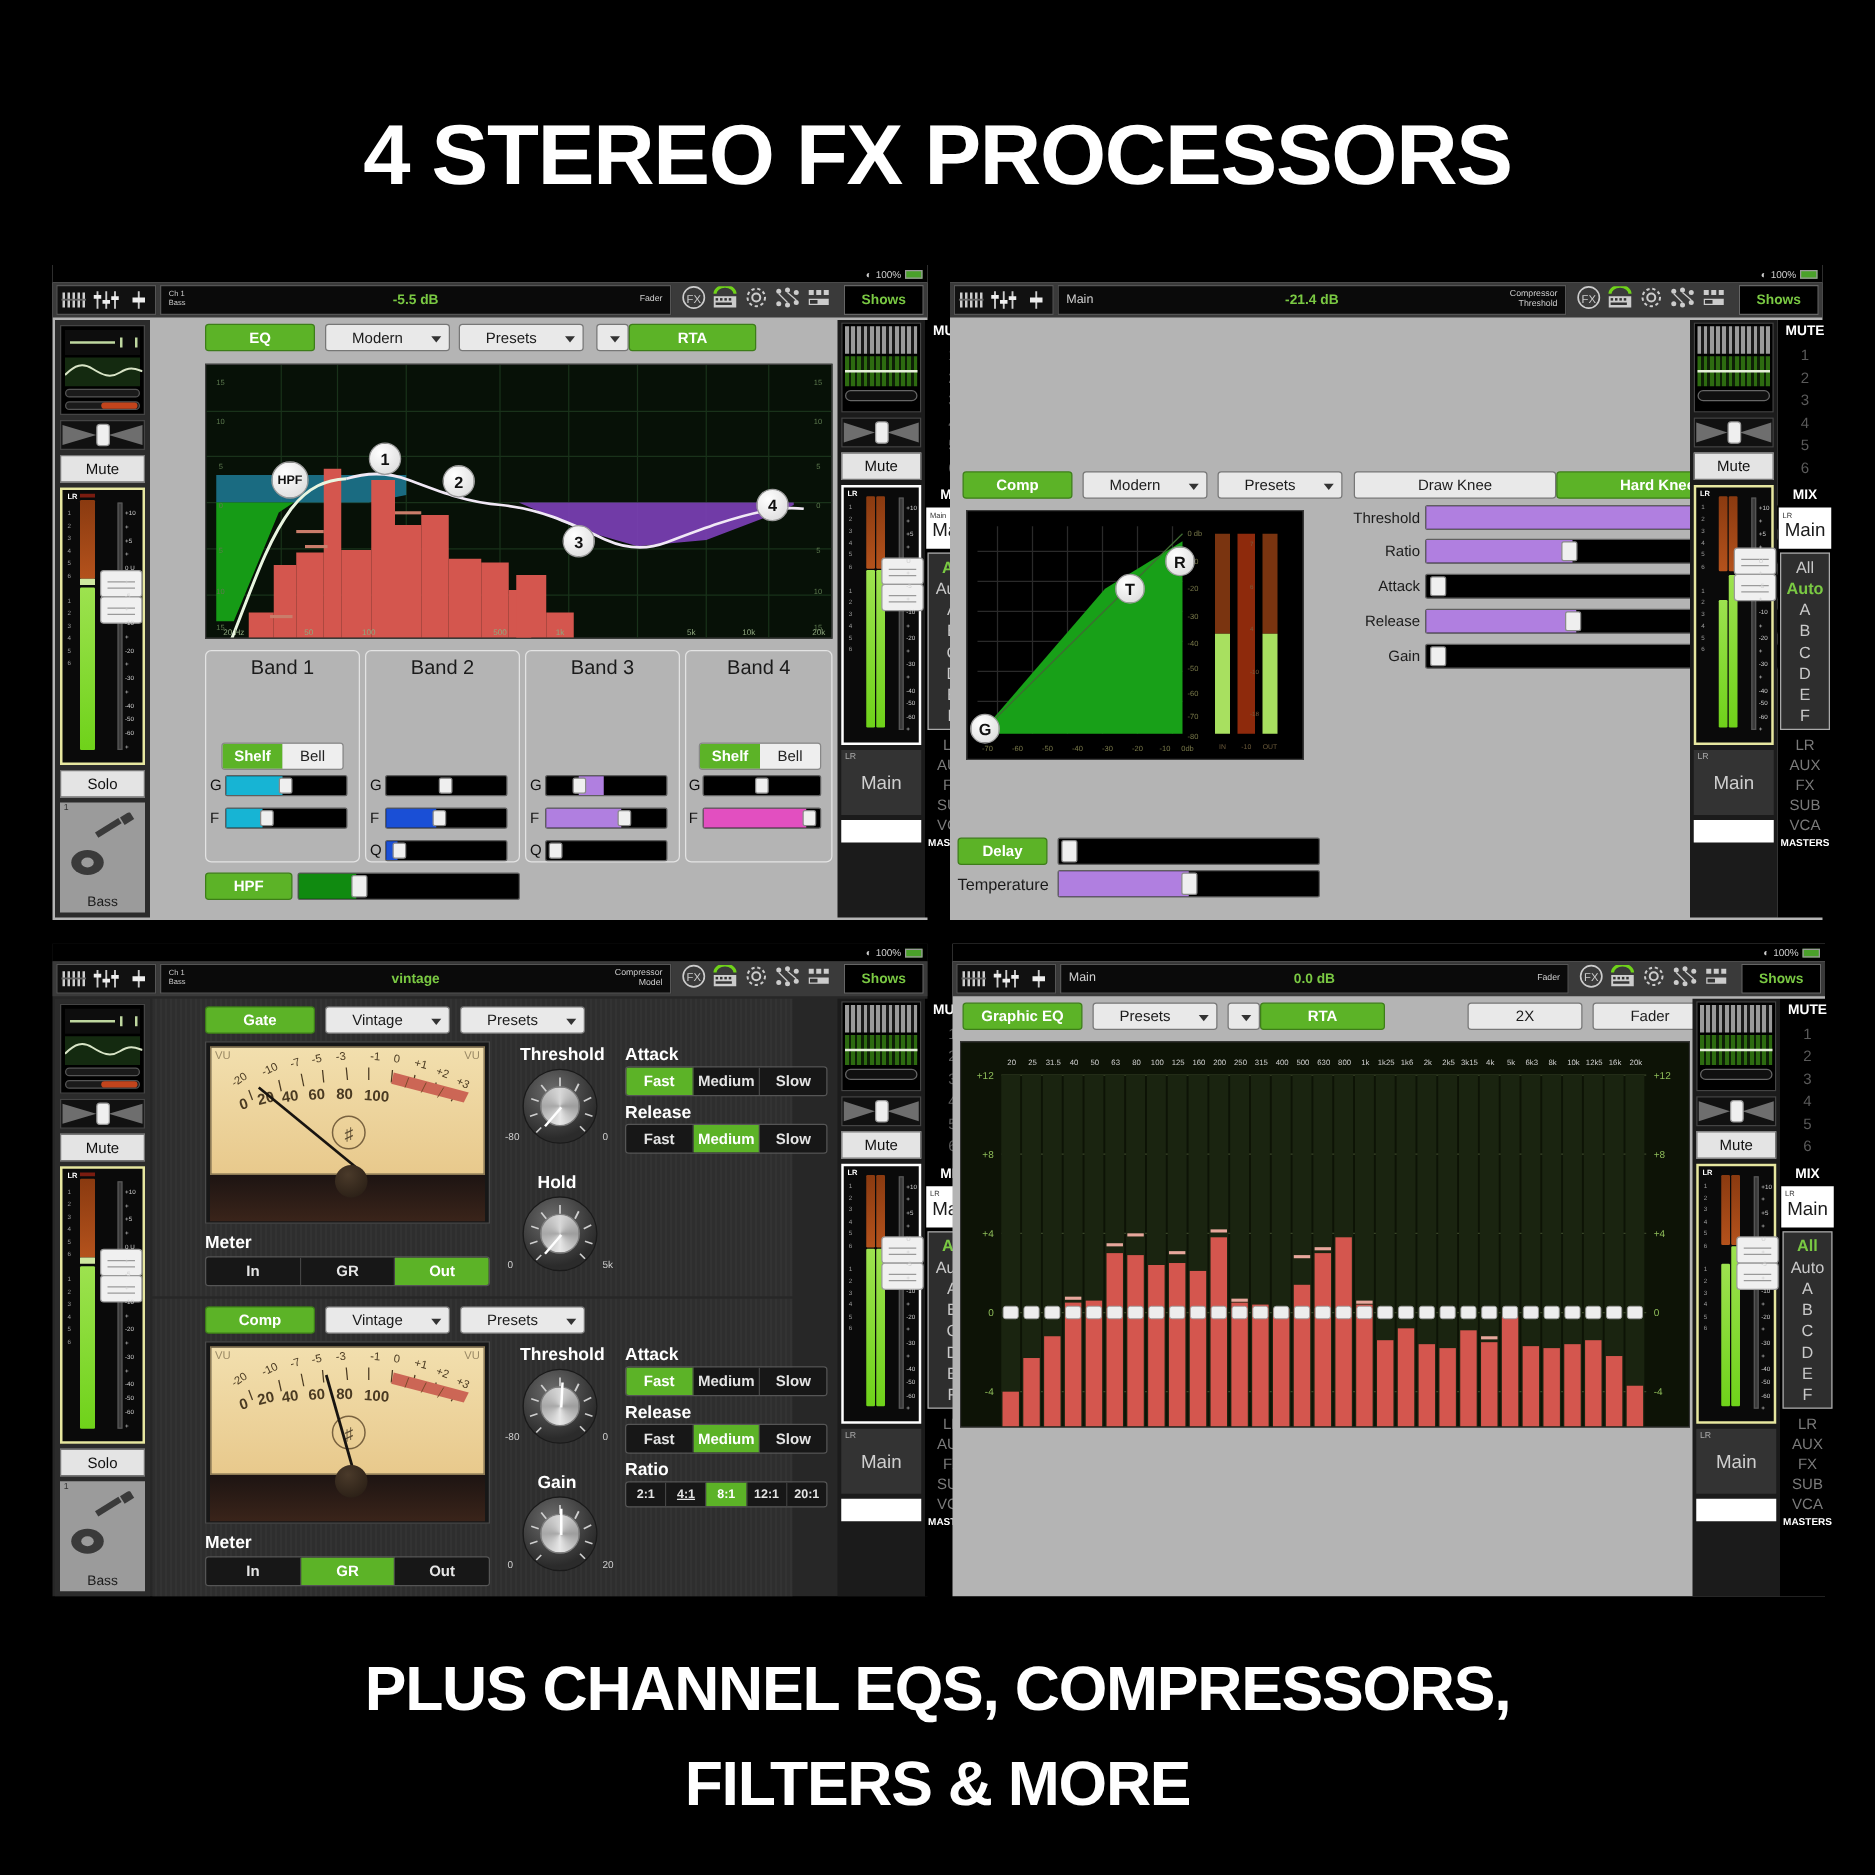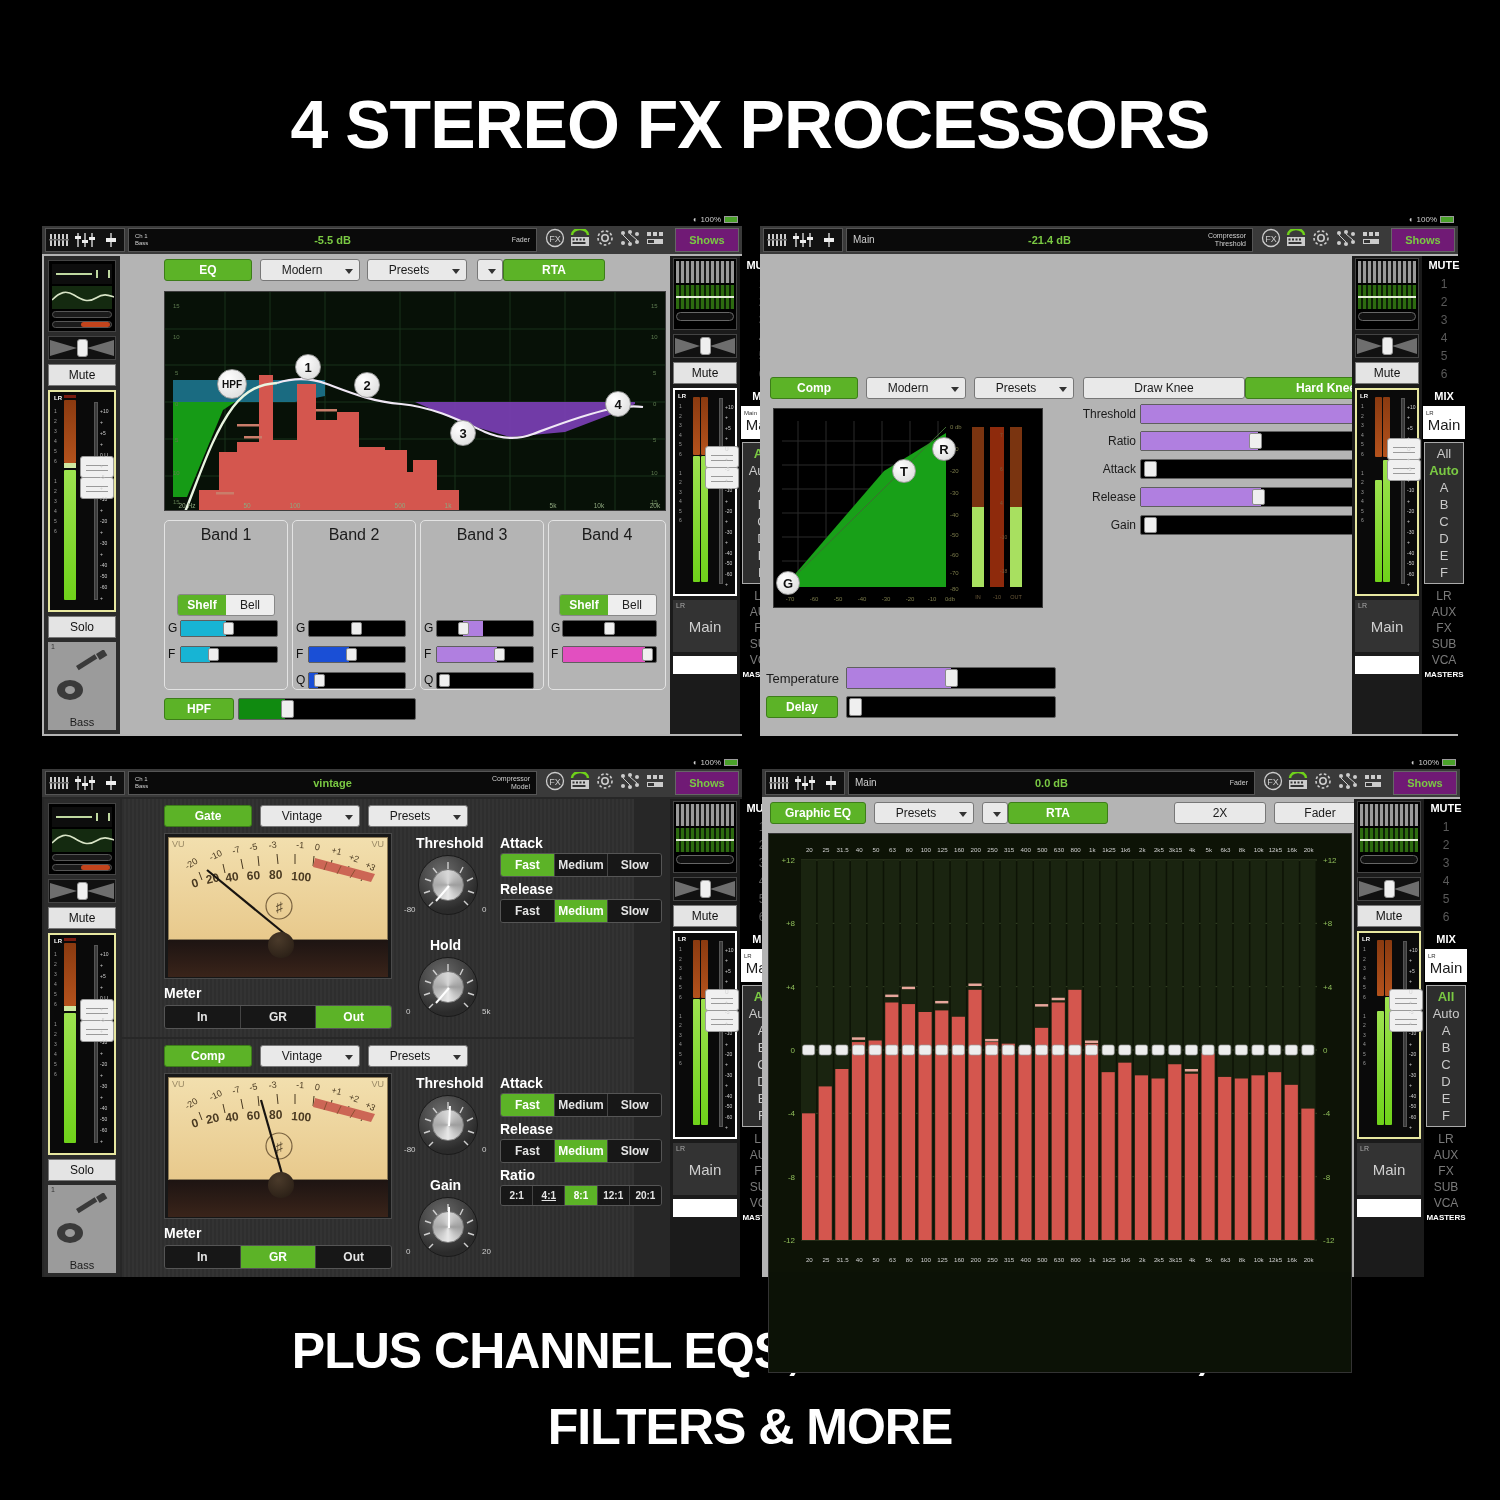--- a/index.html
+++ b/index.html
@@ -33,21 +33,21 @@
   .navicon { width:26px; height:22px; display:flex; align-items:center; justify-content:center; }
   .navicon svg { display:block; }
   .chanbar {
     flex:1; height:24px; background:#0a0a0a; border:1px solid #555;
     display:flex; align-items:center; padding:0 6px; position:relative; min-width:0;
   }
   .chanbar .cl { font-size:6px; line-height:7px; color:#cfcfcf; text-align:left; }
   .chanbar .cc { position:absolute; left:0; right:0; text-align:center; color:#7ac943; font-size:11px; font-weight:bold; }
   .chanbar .cr { margin-left:auto; font-size:7px; line-height:8px; color:#cfcfcf; text-align:right; z-index:2;}
   .iconrow { display:flex; align-items:center; gap:4px; padding:0 5px; }
-  .shows { height:24px; min-width:64px; background:#701a75; border:1px solid #666; color:#7ac943;
+  .shows { height:24px; min-width:64px; background:#000000; border:1px solid #666; color:#7ac943;
            font-size:11px; font-weight:bold; display:flex; align-items:center; justify-content:center; }
 
   
   .btn { height:22px; border:1px solid #777; background:#e9e9e9; color:#1b1b1b;
          font-size:12px; display:flex; align-items:center; justify-content:center;
          border-radius:3px; }
   .btn.green { background:#5cb327; color:#fff; font-weight:bold; border-color:#3d7d19; }
   .sel { position:relative; padding-right:16px; }
   .sel::after { content:""; position:absolute; right:6px; top:9px; border-left:4px solid transparent;
                 border-right:4px solid transparent; border-top:5px solid #333; }
@@ -713,31 +713,31 @@
       </div>
       <div style="position:relative;height:28px;">
         <div style="position:absolute;right:312px;top:4px;font-size:12px;color:#1b1b1b;">Gain</div>
         <div class="slider" style="position:absolute;left:80px;top:1px;width:295px;height:20px;">
             <div class="knob" style="left:1%;width:13px;"></div>
           </div>
       </div>
     </div>
 
     <div style="position:absolute;left:6px;top:455px;width:550px;">
+      <div style="position:relative;height:26px;margin-top:3px;">
+        <div class="btn green" style="position:absolute;left:0;top:0;width:72px;height:22px;">Delay</div>
+        <div class="slider" style="position:absolute;left:80px;top:0;width:210px;height:22px;">
+            <div class="knob" style="left:1%;width:13px;"></div>
+          </div>
+      </div>
       <div style="position:relative;height:26px;">
         <div style="position:absolute;left:0;top:4px;font-size:13px;color:#1b1b1b;">Temperature</div>
         <div class="slider" style="position:absolute;left:80px;top:0;width:210px;height:22px;">
             <div class="fill" style="width:50%;background:#b07fe0;"></div>
             <div class="knob" style="left:47%;width:13px;"></div>
-          </div>
-      </div>
-      <div style="position:relative;height:26px;margin-top:3px;">
-        <div class="btn green" style="position:absolute;left:0;top:0;width:72px;height:22px;">Delay</div>
-        <div class="slider" style="position:absolute;left:80px;top:0;width:210px;height:22px;">
-            <div class="knob" style="left:1%;width:13px;"></div>
           </div>
       </div>
     </div>
 
     <div class="strip" style="left:592px;top:44px;width:70px;height:478px;background:#1b1b1b;">
       <div class="miniscr" style="position:absolute;left:3px;top:2px;width:64px;height:72px;">
         <div style="position:absolute;left:2px;top:2px;right:2px;height:22px;background:repeating-linear-gradient(90deg,#9a9a9a 0 3px,#1a1a1a 3px 5px);"></div>
         <div style="position:absolute;left:2px;top:26px;right:2px;height:24px;background:repeating-linear-gradient(90deg,#2d6b10 0 3px,#0d1f06 3px 5px);">
           <div style="position:absolute;left:0;right:0;top:11px;height:1.5px;background:#e6f0da;"></div>
           </div>
@@ -1358,21 +1358,21 @@
 
     <div style="position:absolute;left:8px;top:47px;">
       <div class="btn green" style="position:absolute;left:0;top:0;width:96px;">Graphic EQ</div>
       <div class="btn sel" style="position:absolute;left:104px;top:0;width:100px;">Presets</div>
       <div class="btn sel" style="position:absolute;left:212px;top:0;width:26px;padding-right:0;"></div>
       <div class="btn green" style="position:absolute;left:238px;top:0;width:100px;">RTA</div>
       <div class="btn" style="position:absolute;left:404px;top:0;width:92px;">2X</div>
       <div class="btn" style="position:absolute;left:504px;top:0;width:92px;">Fader</div>
     </div>
 
-    <div class="geq" style="left:6px;top:78px;width:584px;height:540px;">
+    <div class="geq" style="left:6px;top:78px;width:584px;height:309px;">
       <svg width="582" height="438" style="position:absolute;left:0;top:0;">
         <rect x="0" y="0" width="582" height="438" fill="#0d1306"></rect>
         <g id="geq-render">
             <line x1="32" x2="548" y1="26" y2="26" stroke="rgba(160,190,120,.3)" stroke-width="1"></line>
             <text x="26" y="29" fill="#8fbe5a" font-size="8" font-family="Liberation Sans" text-anchor="end">+12</text>
             <text x="554" y="29" fill="#8fbe5a" font-size="8" font-family="Liberation Sans">+12</text>
             <line x1="32" x2="548" y1="89.33333333333334" y2="89.33333333333334" stroke="rgba(160,190,120,.3)" stroke-width="1"></line>
             <text x="26" y="92.33333333333334" fill="#8fbe5a" font-size="8" font-family="Liberation Sans" text-anchor="end">+8</text>
             <text x="554" y="92.33333333333334" fill="#8fbe5a" font-size="8" font-family="Liberation Sans">+8</text>
             <line x1="32" x2="548" y1="152.66666666666669" y2="152.66666666666669" stroke="rgba(160,190,120,.3)" stroke-width="1"></line>

